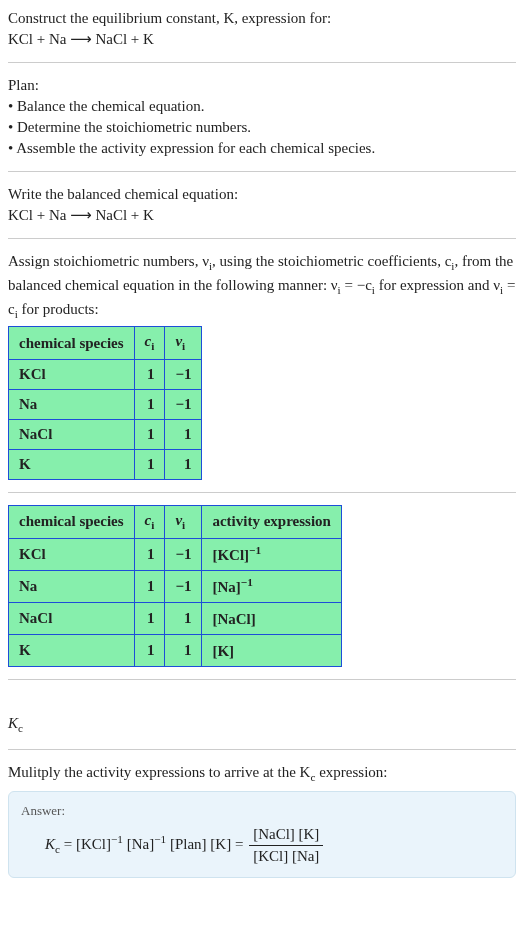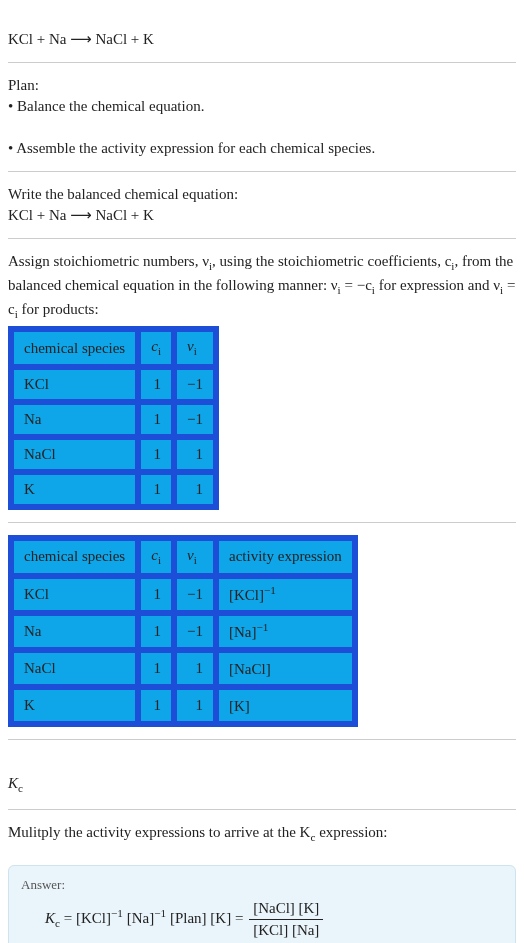--- a/index.html
+++ b/index.html
@@ -17,35 +17,35 @@
     margin: 12px 0;
   }
   .section {
     margin-bottom: 8px;
   }
   table {
     border-collapse: collapse;
     margin-top: 4px;
   }
   td, th {
-    border: 6px solid #1d4ed8;
+    border: 1px solid #1d4ed8;
     padding: 4px 10px;
     text-align: left;
-    font-weight: normal;
-    background: #0ea5e9;
+    font-weight: bold;
+    background: #86efac;
   }
   td.num {
     text-align: right;
   }
   .answer-box {
     background: #eaf4fb;
     border: 1px solid #cfe3ef;
     border-radius: 6px;
     padding: 10px 12px;
-    margin-top: 20px;
+    margin-top: 6px;
   }
   .answer-label {
     font-size: 13px;
     color: #555;
     margin-bottom: 4px;
   }
   .frac {
     display: inline-block;
     vertical-align: middle;
     text-align: left;
@@ -64,30 +64,30 @@
     font-size: 0.75em;
   }
   .indent {
     padding-left: 24px;
   }
 </style>
 </head>
 <body>
 
 <div class="section">
-  <br>
+  <span><span>Construct the equilibrium constant, K, expression for:</span></span><br>
   <span>KCl + Na ⟶ NaCl + K</span>
 </div>
 
 <hr>
 
 <div class="section">
   <span>Plan:</span><br>
   <span>• Balance the chemical equation.</span><br>
-  <br>
+  <span>• Determine the stoichiometric numbers.</span><br>
   <span>• Assemble the activity expression for each chemical species.</span><br>
 </div>
 
 <hr>
 
 <div class="section">
   <span>Write the balanced chemical equation:</span><br>
   <span>KCl + Na ⟶ NaCl + K</span>
 </div>
 

